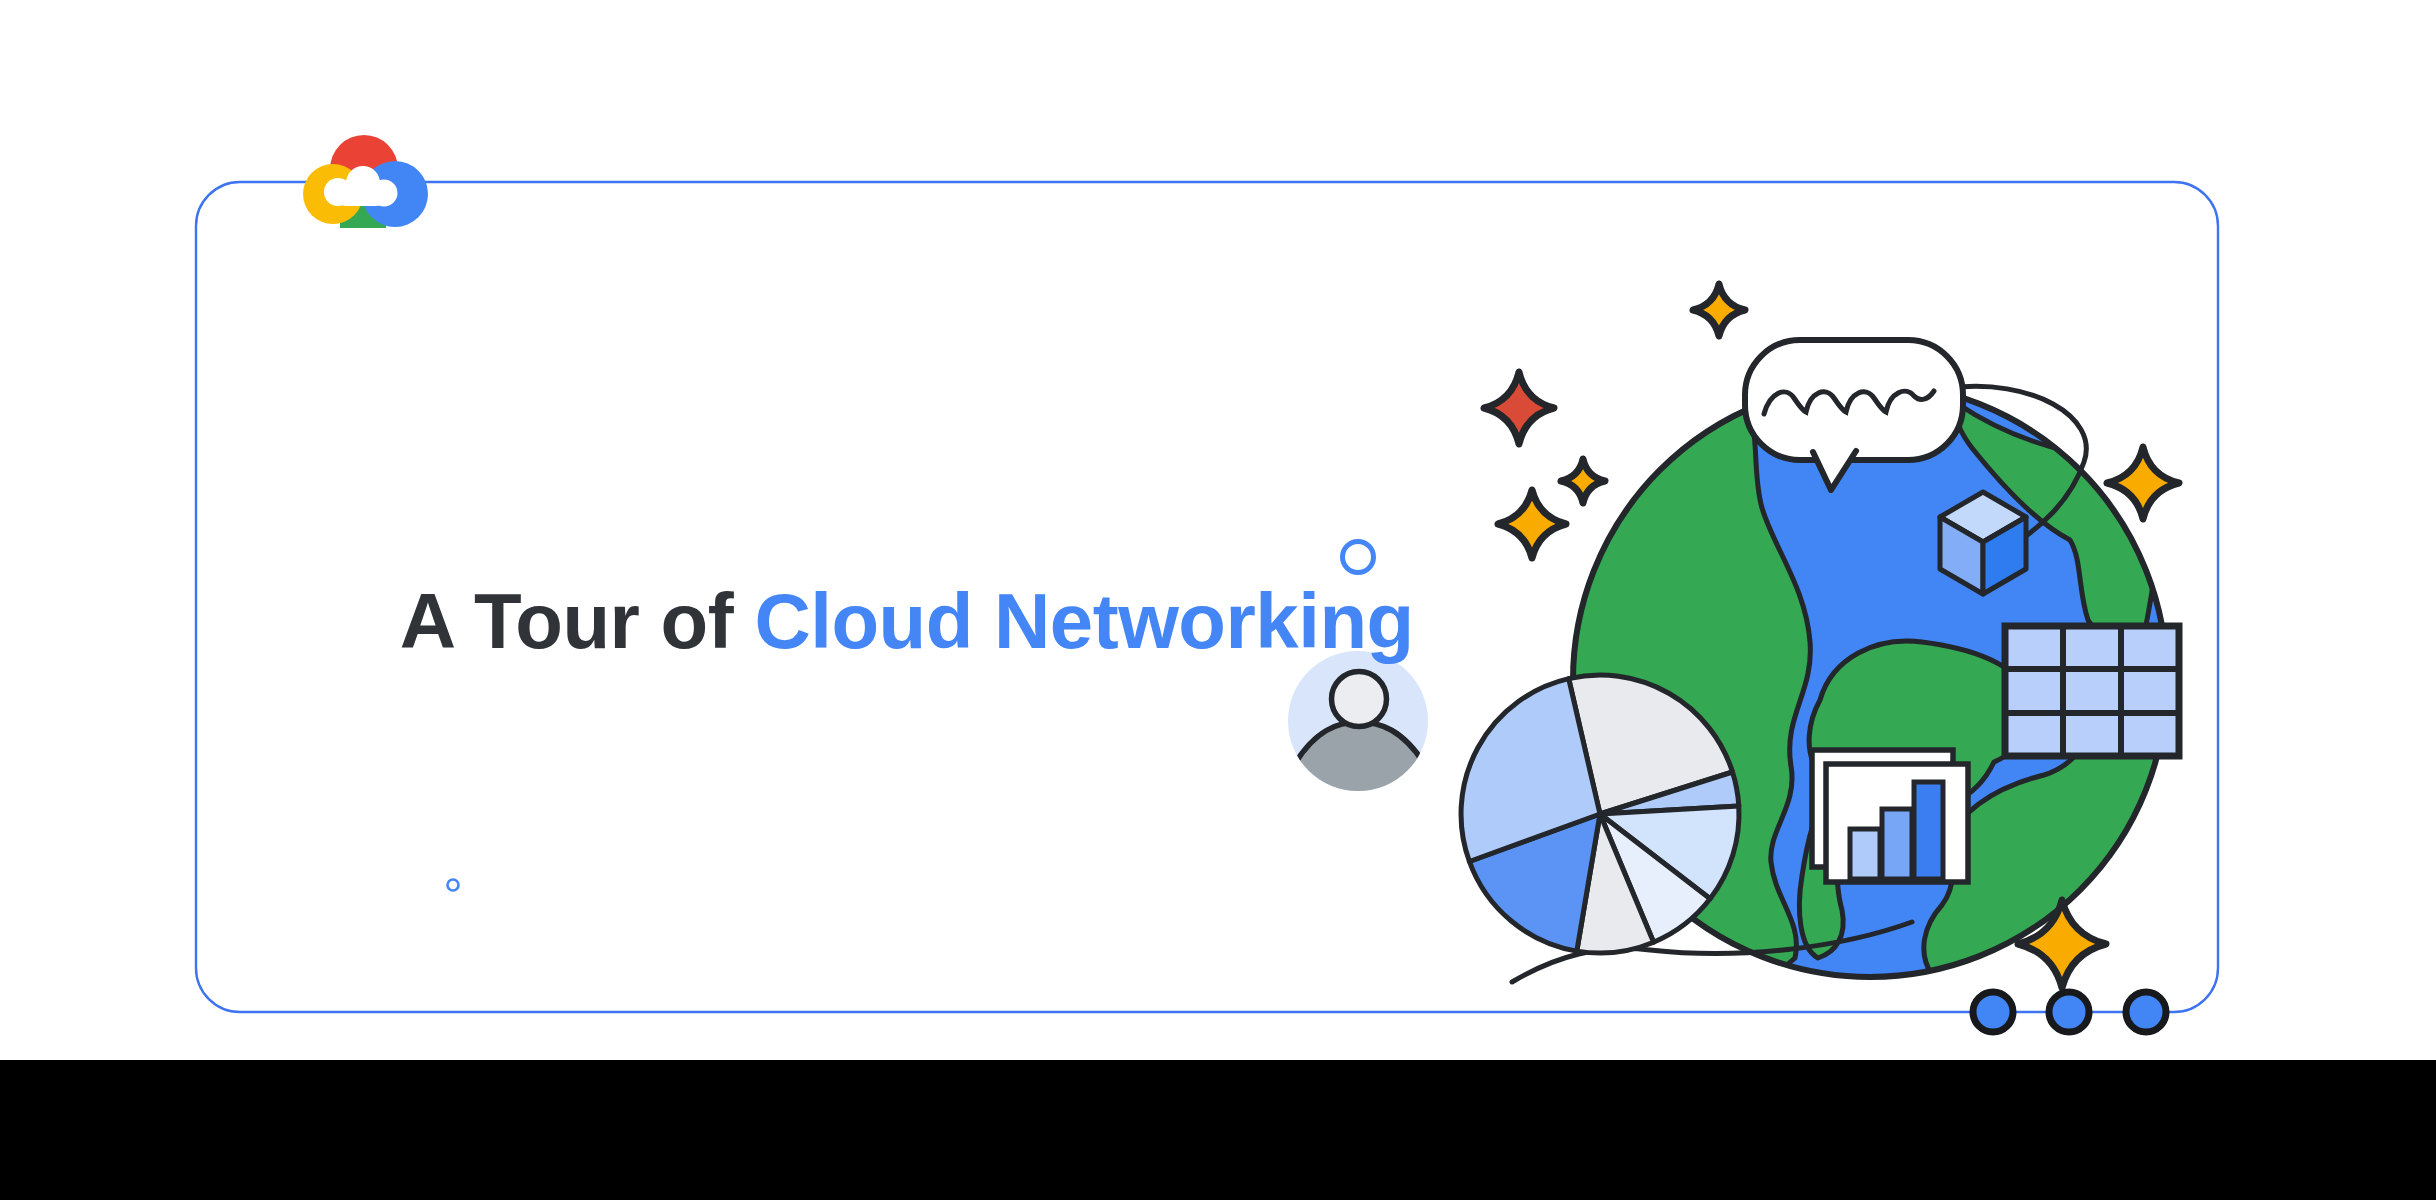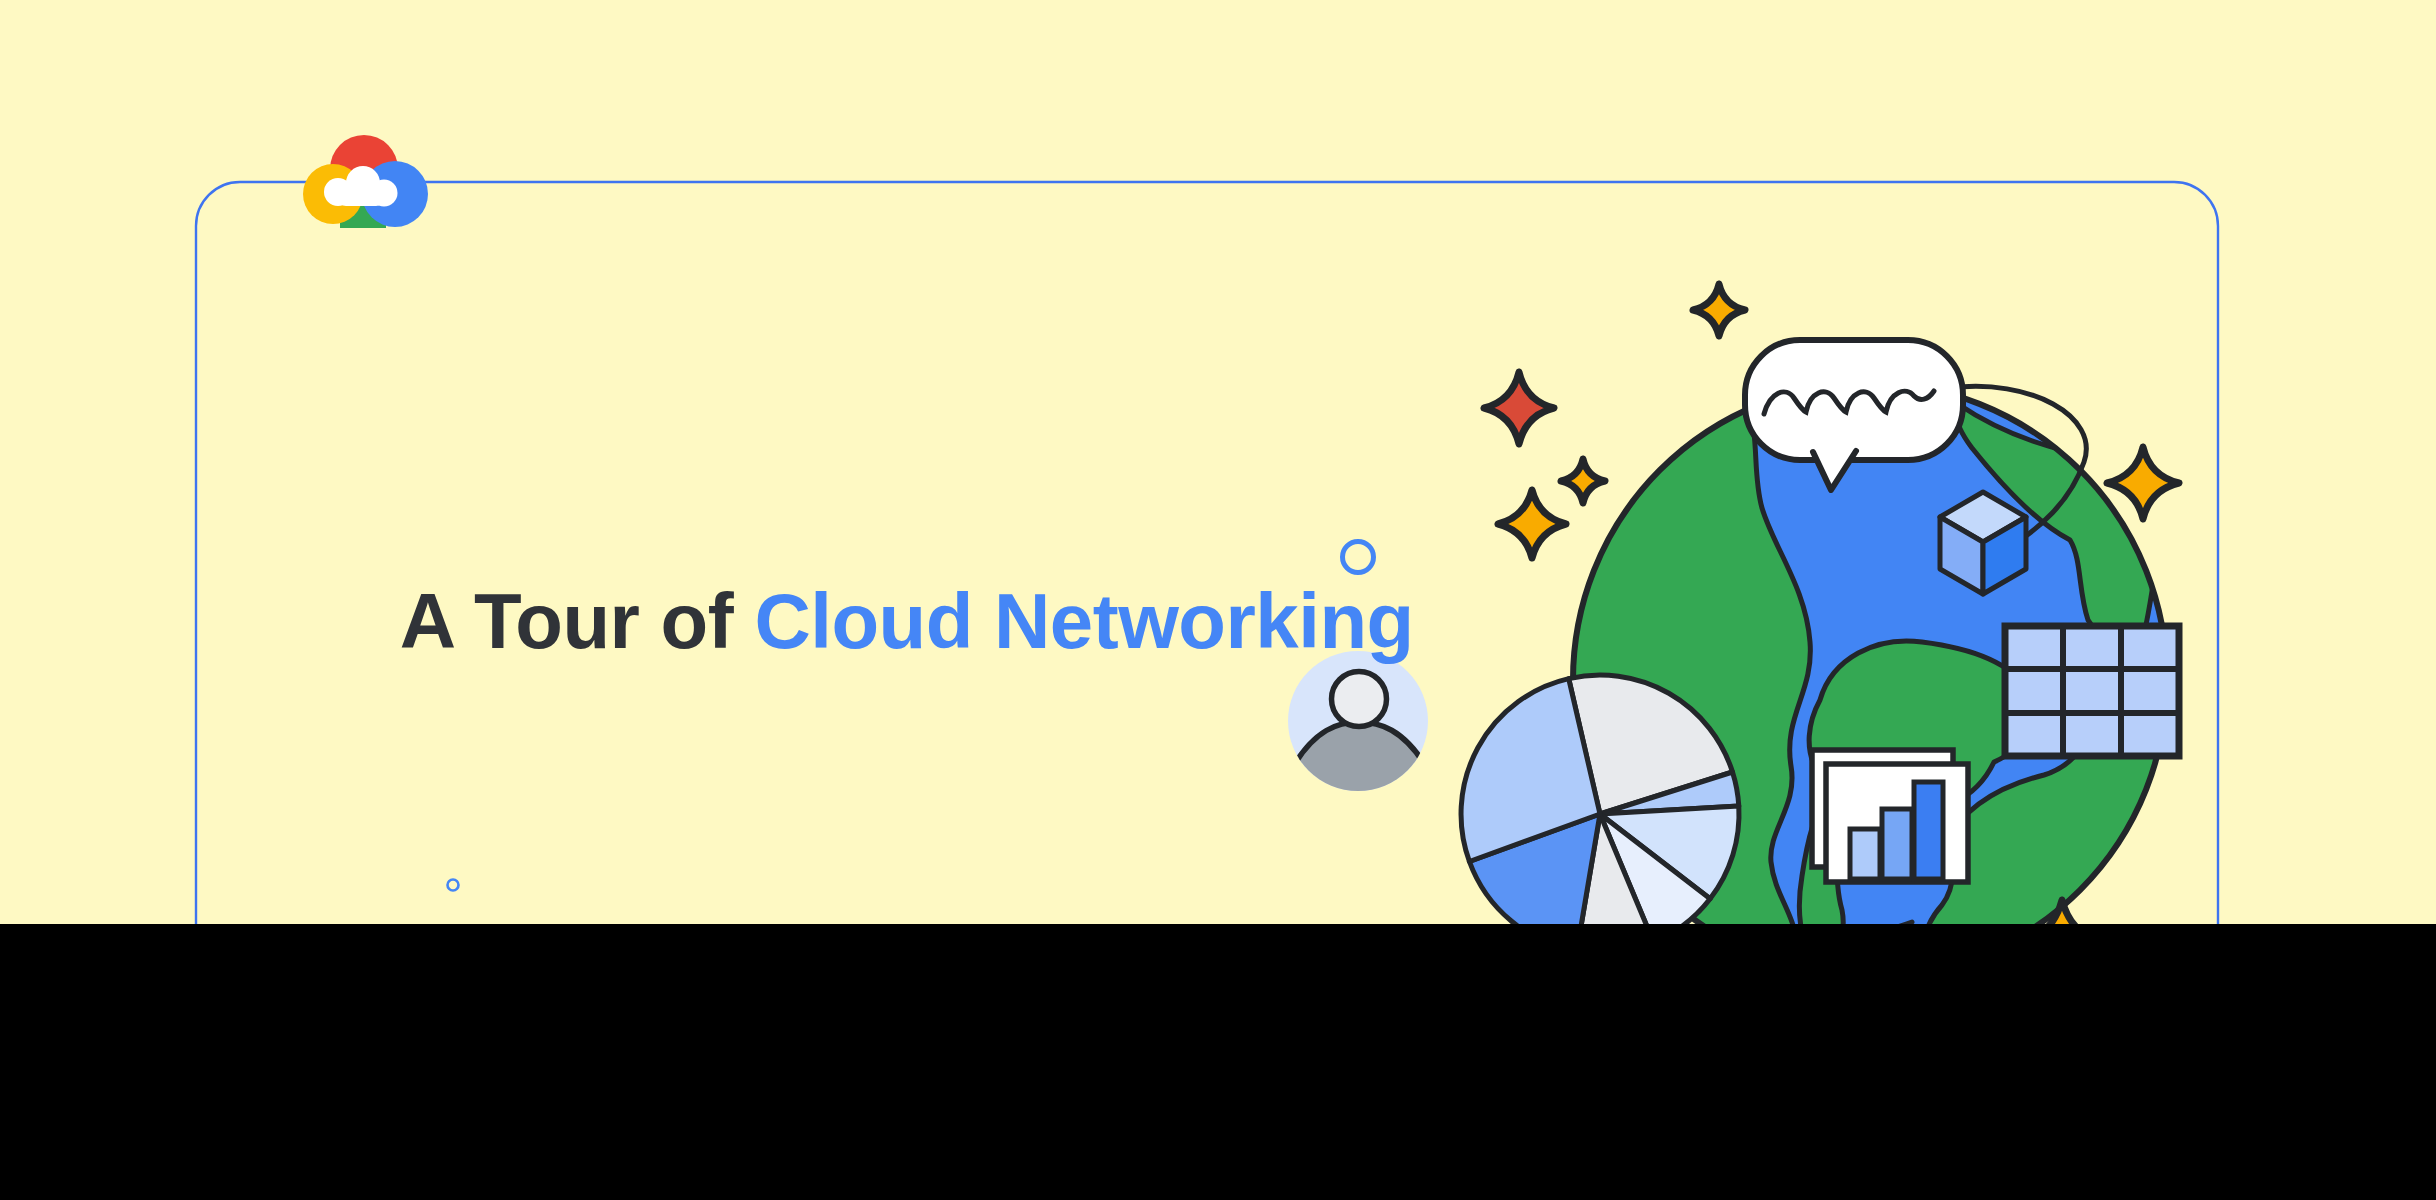--- a/index.html
+++ b/index.html
@@ -1,16 +1,16 @@
 <!DOCTYPE html>
 <html><head>
 <meta charset="utf-8">
 <style>
   html,body{margin:0;padding:0;background:#000;}
-  .stage{position:relative;width:2436px;height:924px;background:#fef9c3;overflow:hidden;
+  .stage{position:relative;width:2436px;height:1060px;background:#ffffff;overflow:hidden;
          font-family:"Liberation Sans",sans-serif;}
   .stage svg.layer{position:absolute;left:0;top:0;}
   .title{position:absolute;left:318px;top:485px;font-size:78px;font-weight:700;
          letter-spacing:-0.5px;white-space:pre;}
   .title .prefix{color:#303338;}
   .title .highlight{color:#4586f6;}
 </style>
 </head>
 <body>
 

